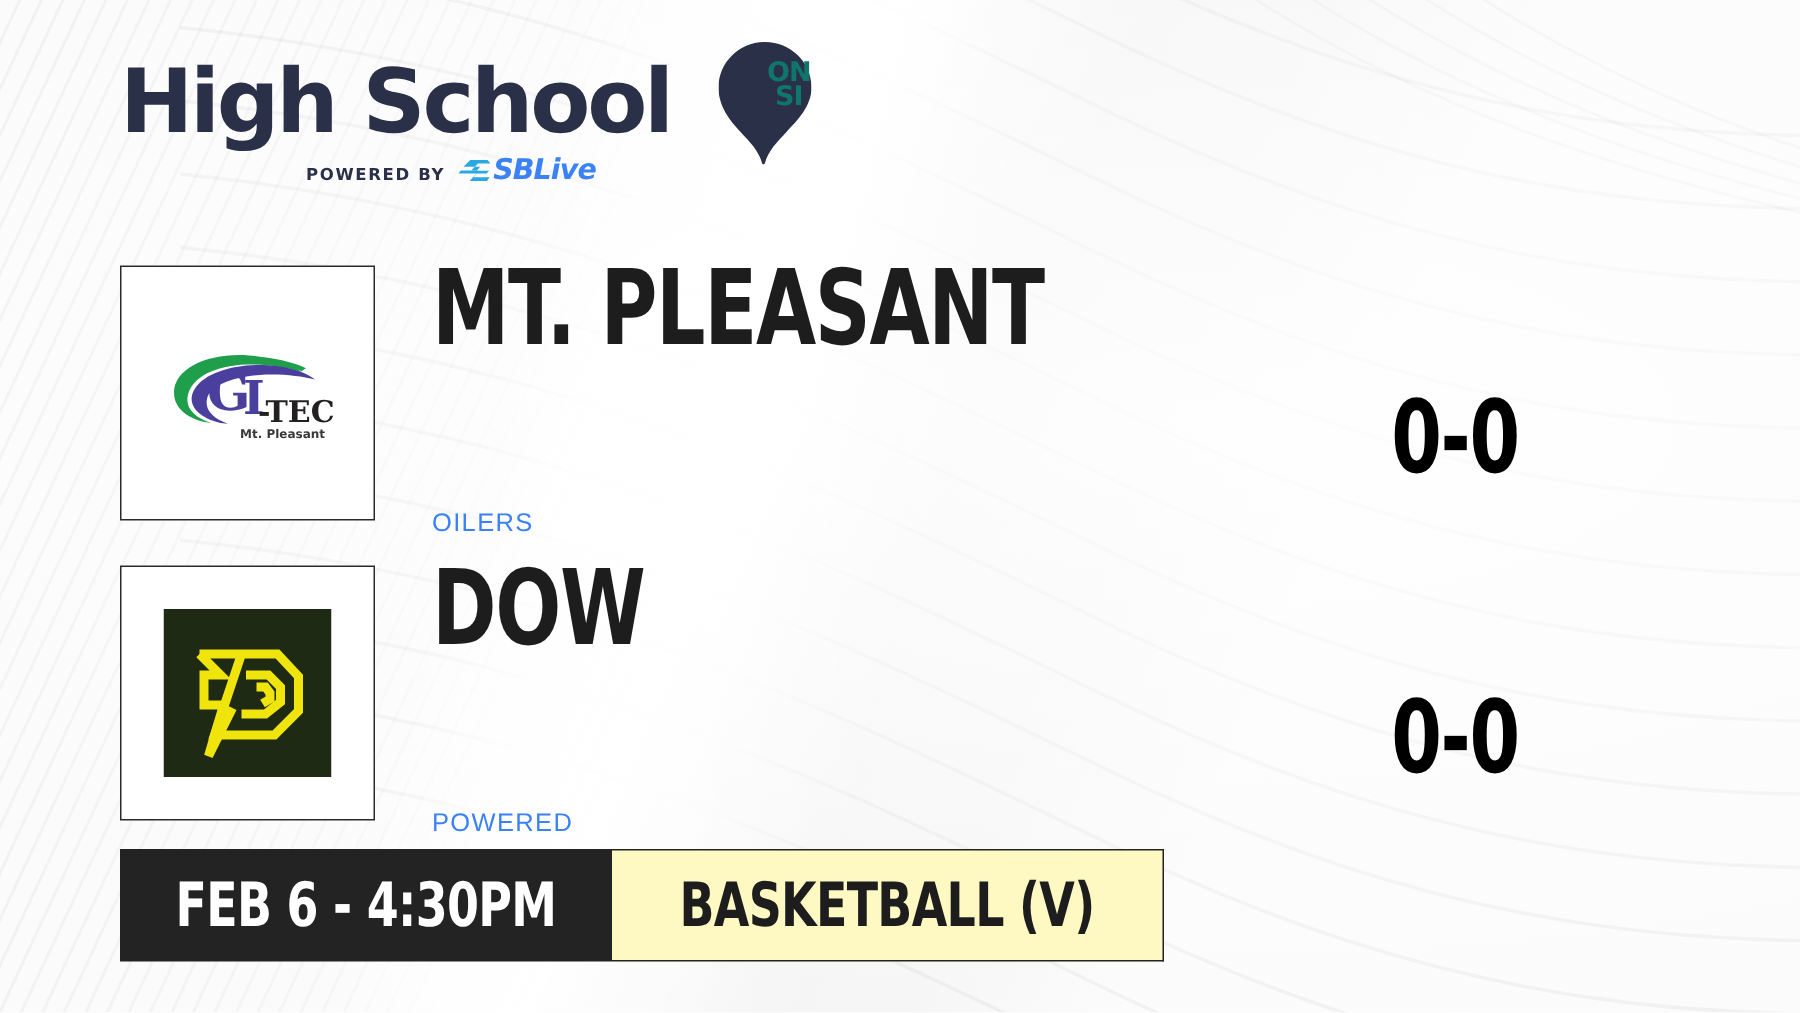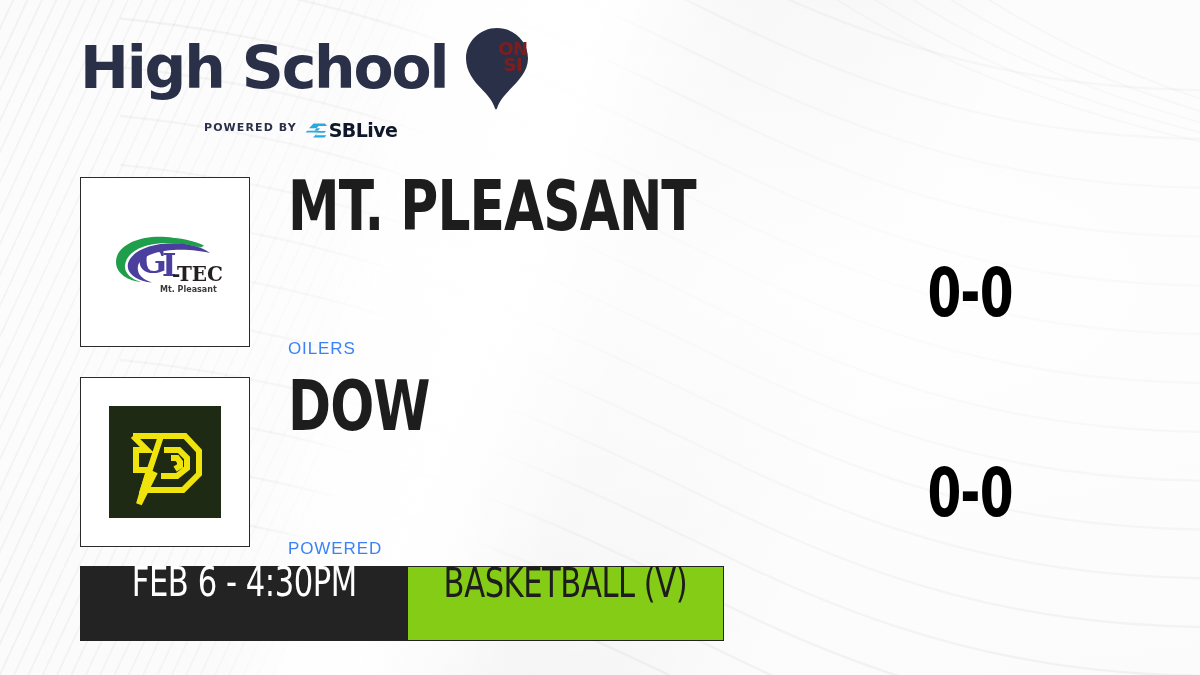--- a/index.html
+++ b/index.html
@@ -65,21 +65,21 @@
   .brand {
     position: absolute;
     left: 80px;
     top: 34px;
     width: 430px;
     height: 100px;
   }
   .brand-row {
     display: flex;
     align-items: center;
-    gap: 3px;
+    gap: 16px;
     height: 68px;
   }
   .brand-word {
     font-family: "DejaVu Sans", sans-serif;
     font-weight: 700;
     font-size: 59px;
     letter-spacing: -2.2px;
     color: #2b3049;
     line-height: 62px;
     white-space: nowrap;
@@ -92,53 +92,54 @@
     height: 82px;
     margin-left: 12px;
     margin-top: 1px;
     flex: 0 0 auto;
   }
   .pin svg { position: absolute; inset: 0; }
   .pin-text {
     position: absolute;
     left: 0; right: 0; top: 13px;
     text-align: center;
-    color: #7f1d1d;
+    color: #0f766e;
     font-family: "DejaVu Sans", sans-serif;
     font-weight: 700;
     font-size: 18px;
     line-height: 16px;
     letter-spacing: -0.5px;
     padding-left: 32px;
   }
   .pin-text span { display: block; }
 
   .powered {
     display: flex;
-    align-items: flex-start;
+    align-items: flex-end;
     gap: 8px;
-    margin-top: 19px;
+    margin-top: 2px;
     margin-left: 124px;
   }
   .powered-label {
     font-family: "DejaVu Sans", sans-serif;
     font-weight: 700;
     font-size: 11px;
     letter-spacing: 1.1px;
     color: #2b3049;
     white-space: nowrap;
   }
   .sblive { display: flex; align-items: center; gap: 2px; }
   .sblive-mark { width: 22px; height: 18px; display: block; }
   .sblive-word {
     font-family: "DejaVu Sans", sans-serif;
     font-weight: 700;
+    font-style: italic;
     font-size: 19px;
     letter-spacing: -0.6px;
-    color: #0f172a;
+    color: #3b82f6;
     line-height: 19px;
     white-space: nowrap;
   }
 
   
   .team-logo-box {
     position: absolute;
     width: 170px;
     height: 170px;
     background: #ffffff;
@@ -202,40 +203,41 @@
   .info-bar {
     position: absolute;
     left: 80px;
     top: 566px;
     height: 75px;
     display: flex;
     align-items: stretch;
   }
   .info-chip {
     display: flex;
+    align-items: center;
     justify-content: center;
     font-family: "DejaVu Sans Condensed", "DejaVu Sans", sans-serif;
-    font-weight: 400;
+    font-weight: 700;
     font-size: 37px;
     line-height: 37px;
     letter-spacing: -0.5px;
     white-space: nowrap;
   }
   .info-chip span {
     display: inline-block;
     transform: scale(0.92, 1.1);
   }
   #info-datetime {
     width: 328px;
     background: #232323;
     color: #ffffff;
   }
   #info-sport {
-    width: 316px;
-    background: #84cc16;
+    width: 368px;
+    background: #fef9c3;
     color: #1d1d1d;
     border: 1px solid #232323;
     border-left: none;
   }
 </style>
 </head>
 <body>
 
 <div id="card">
 

